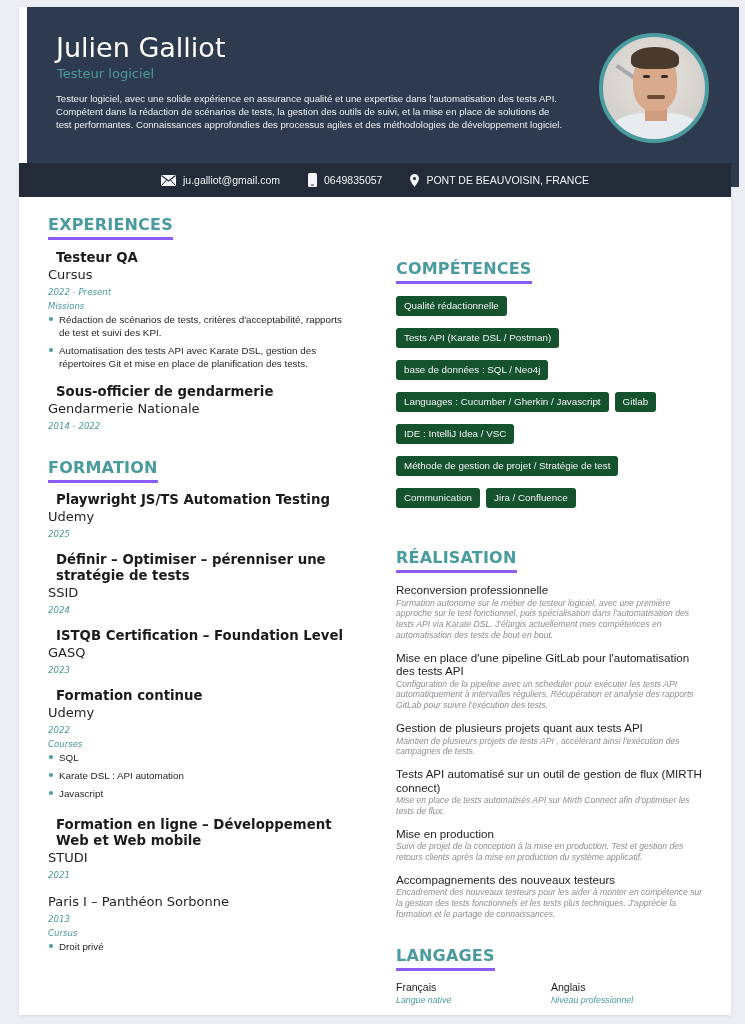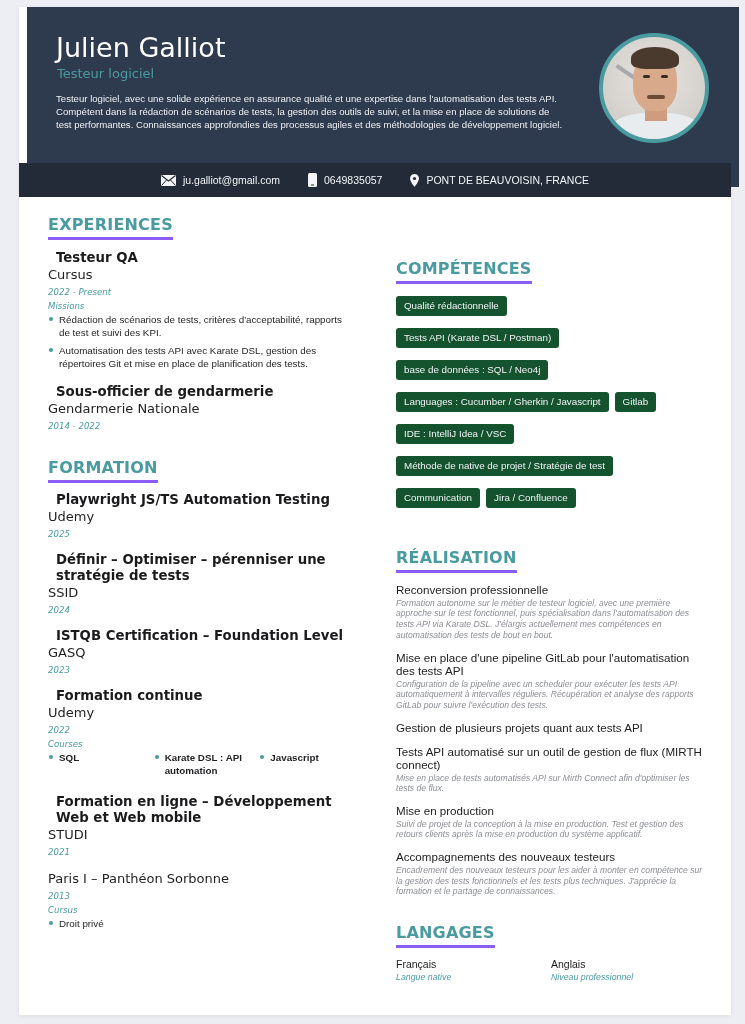--- a/index.html
+++ b/index.html
@@ -80,21 +80,21 @@
 
   ul.bullets { list-style: none; margin-top: 1px; }
   ul.bullets li {
     position: relative; padding-left: 11px; font-size: 9.8px; line-height: 13px;
     color: #1f1f22; margin-bottom: 5px; font-family: "Liberation Sans", sans-serif;
   }
   ul.bullets li::before {
     content: ""; position: absolute; left: 1px; top: 4px; width: 4px; height: 4px;
     border-radius: 50%; background: #4a9ba0;
   }
-  ul.bullets.grid { display: grid; grid-template-columns: 1fr 1fr 1fr; column-gap: 17px; font-weight: bold; }
+  ul.bullets.grid { display: grid; grid-template-columns: 1fr; column-gap: 17px; }
 
   .entry { margin-bottom: 12px; }
 
   
   .skills { display: flex; flex-wrap: wrap; gap: 6px 6px; margin-top: 12px; width: 300px; }
   .skill {
     background: #14532d; color: #f2f4f7; font-size: 9.8px; line-height: 12px;
     padding: 4px 8px; border-radius: 3px; font-family: "Liberation Sans", sans-serif;
     white-space: nowrap;
   }
@@ -244,41 +244,42 @@
         <span class="skill break"></span>
         <span class="skill">Tests API (Karate DSL / Postman)</span>
         <span class="skill break"></span>
         <span class="skill">base de données : SQL / Neo4j</span>
         <span class="skill break"></span>
         <span class="skill">Languages : Cucumber / Gherkin / Javascript</span>
         <span class="skill">Gitlab</span>
         <span class="skill break"></span>
         <span class="skill">IDE : IntelliJ Idea / VSC</span>
         <span class="skill break"></span>
-        <span class="skill">Méthode de native de projet / Stratégie de test</span>
+        <span class="skill">Méthode de gestion de projet / Stratégie de test</span>
         <span class="skill break"></span>
         <span class="skill">Communication</span>
         <span class="skill">Jira / Confluence</span>
       </div>
     </section>
 
     <section style="margin-top:40px">
       <div class="section-title">RÉALISATION</div>
       <div style="height:10px"></div>
 
       <div class="real-item">
         <div class="real-title">Reconversion professionnelle</div>
         <div class="real-desc">Formation autonome sur le métier de testeur logiciel, avec une première approche sur le test fonctionnel, puis spécialisation dans l'automatisation des tests API via Karate DSL. J'élargis actuellement mes compétences en automatisation des tests de bout en bout.</div>
       </div>
       <div class="real-item">
         <div class="real-title">Mise en place d'une pipeline GitLab pour l'automatisation des tests API</div>
         <div class="real-desc">Configuration de la pipeline avec un scheduler pour exécuter les tests API automatiquement à intervalles réguliers. Récupération et analyse des rapports GitLab pour suivre l'exécution des tests.</div>
       </div>
       <div class="real-item">
         <div class="real-title">Gestion de plusieurs projets quant aux tests API</div>
+        <div class="real-desc">Maintien de plusieurs projets de tests API , accélérant ainsi l'exécution des campagnes de tests.</div>
       </div>
       <div class="real-item">
         <div class="real-title">Tests API automatisé sur un outil de gestion de flux (MIRTH connect)</div>
         <div class="real-desc">Mise en place de tests automatisés API sur Mirth Connect afin d'optimiser les tests de flux.</div>
       </div>
       <div class="real-item">
         <div class="real-title">Mise en production</div>
         <div class="real-desc">Suivi de projet de la conception à la mise en production. Test et gestion des retours clients après la mise en production du système applicatif.</div>
       </div>
       <div class="real-item">

